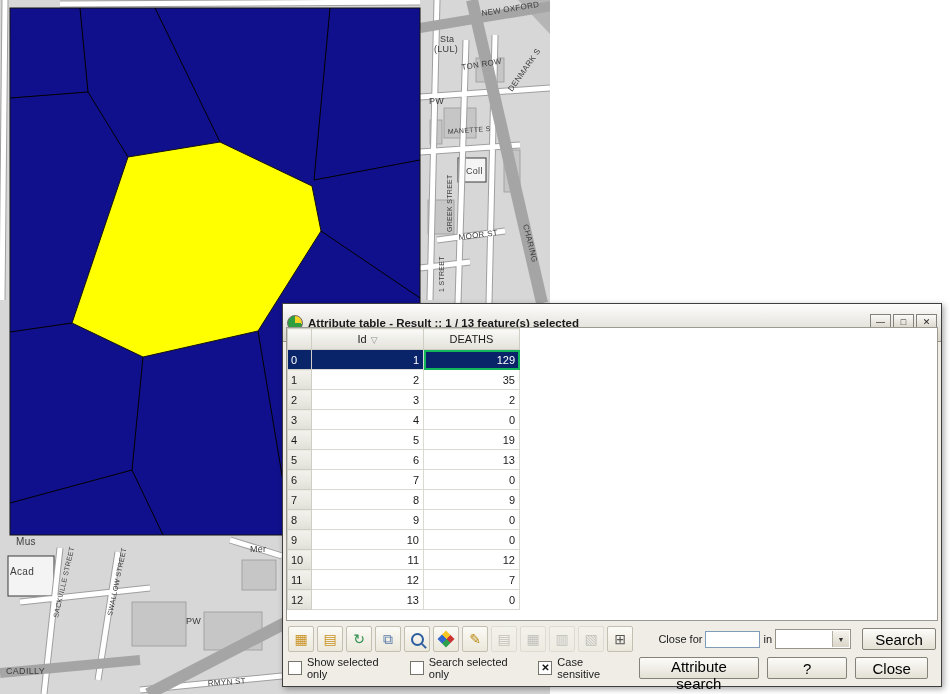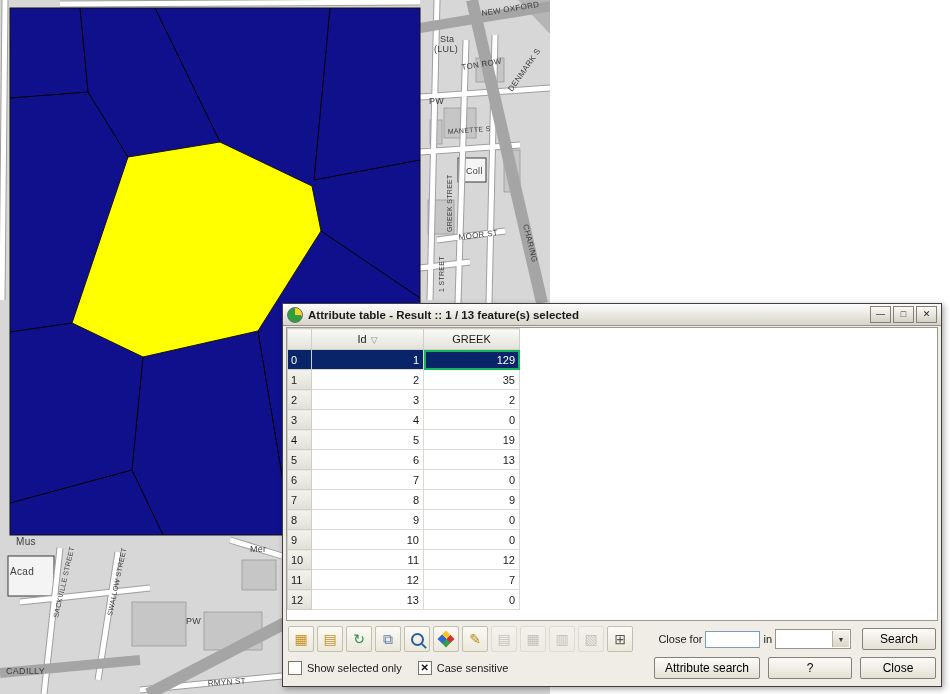--- a/index.html
+++ b/index.html
@@ -6,21 +6,21 @@
   body{width:950px;height:694px;overflow:hidden;background:#ffffff;
        font-family:"Liberation Sans",sans-serif;position:relative;}
   .stage{position:absolute;left:0;top:0;width:950px;height:694px;}
   .map-svg{position:absolute;left:0;top:0;}
   .map-svg text{font-family:"Liberation Sans",sans-serif;letter-spacing:.3px;}
 
   
   .dialog{position:absolute;left:282px;top:303px;width:660px;height:384px;
           box-sizing:border-box;background:#efede6;border:1px solid #3f3f3f;
           box-shadow:2px 2px 6px rgba(0,0,0,.35);font-size:11px;color:#1a1a1a;}
-  .titlebar{height:21px;display:flex;align-items:center;gap:5px;padding:0 4px;
+  .titlebar{height:21px;display:flex;align-items:center;gap:5px;padding:8px 4px;
             background:linear-gradient(#fdfdfc,#d8d4ca);border-bottom:1px solid #97938a;}
   .qgis-icon{width:14px;height:14px;border-radius:50%;flex:none;
              background:#2f9e3f;background:conic-gradient(#f5d327 0 95deg,#2f9e3f 95deg 360deg);
              border:1px solid #6b6b6b;}
   .title-text{font-weight:bold;font-size:11.5px;flex:1 1 auto;white-space:nowrap;
               overflow:hidden;text-overflow:ellipsis;}
   .win-controls{display:flex;align-items:center;}
   .win-btn{width:19px;height:15px;margin-left:2px;border:1px solid #84817a;
            background:linear-gradient(#fbfaf7,#d5d1c5);display:flex;align-items:center;
            justify-content:center;font-size:9px;line-height:1;color:#222;}
@@ -59,25 +59,25 @@
   .look-label{margin-left:auto;}
   .look-input{width:55px;height:17px;border:1px solid #7f9db9;background:#fff;
               font-size:11px;padding:0 2px;box-sizing:border-box;}
   .combo{width:76px;height:20px;border:1px solid #97948a;background:#ffffff;
          position:relative;box-sizing:border-box;}
   .combo-value{position:absolute;left:3px;top:3px;font-size:11px;}
   .combo-arrow{position:absolute;right:1px;top:1px;bottom:1px;width:16px;
          background:linear-gradient(#f5f3ec,#d9d5c8);border-left:1px solid #b3b0a3;
          display:flex;align-items:center;justify-content:center;font-size:7px;color:#333;}
   .btn{border:1px solid #85827a;border-radius:2px;background:linear-gradient(#fdfcf9,#e3e0d4);
-       height:22px;font-size:12px;font-family:"Liberation Sans",sans-serif;padding:0 10px;}
+       height:22px;font-size:15px;font-family:"Liberation Sans",sans-serif;padding:0 10px;}
   .search-btn{width:74px;margin-left:8px;}
 
   
-  .footer{position:absolute;left:5px;right:5px;bottom:5px;height:26px;
+  .footer{position:absolute;left:5px;right:13px;bottom:5px;height:26px;
           display:flex;align-items:center;}
   .footer-checks{display:flex;align-items:center;}
   .cb-row{display:flex;align-items:center;gap:5px;margin-right:16px;}
   .cb{width:12px;height:12px;border:1px solid #77756b;background:#ffffff;flex:none;
       display:inline-flex;align-items:center;justify-content:center;
       font-size:10px;font-weight:bold;color:#111;line-height:1;}
   .adv-btn{margin-left:auto;}
   .help-btn{margin-left:8px;width:84px;}
   .close-btn{margin-left:8px;width:76px;}
 </style>
@@ -178,21 +178,21 @@
       <table class="tbl">
         <colgroup>
             <col class="c0">
             <col class="c1">
             <col class="c2">
           </colgroup>
         <thead id="tbl-head">
             <tr>
               <th class="hc"></th>
               <th class="hc"><span>Id</span><span class="sort-ind">▽</span></th>
-              <th class="hc"><span>GREEK</span></th>
+              <th class="hc"><span>DEATHS</span></th>
             </tr>
           </thead>
         <tbody id="tbl-body">
             <tr>
               <th class="rh sel">0</th>
               <td class="sel">1</td>
               <td class="sel current">129</td>
             </tr>
             <tr>
               <th class="rh">1</th>
@@ -307,20 +307,24 @@
       <button class="btn search-btn">Search</button>
     </div>
 
     <div class="footer">
       <span class="footer-checks" id="footer-checks">
           <span class="cb-row">
             <span class="cb"></span>
             <span>Show selected only</span>
           </span>
           <span class="cb-row">
+            <span class="cb"></span>
+            <span>Search selected only</span>
+          </span>
+          <span class="cb-row">
             <span class="cb checked">✕</span>
             <span>Case sensitive</span>
           </span>
         </span>
       <button class="btn adv-btn">Attribute search</button>
       <button class="btn help-btn">?</button>
       <button class="btn close-btn">Close</button>
     </div>
 
   </div>

